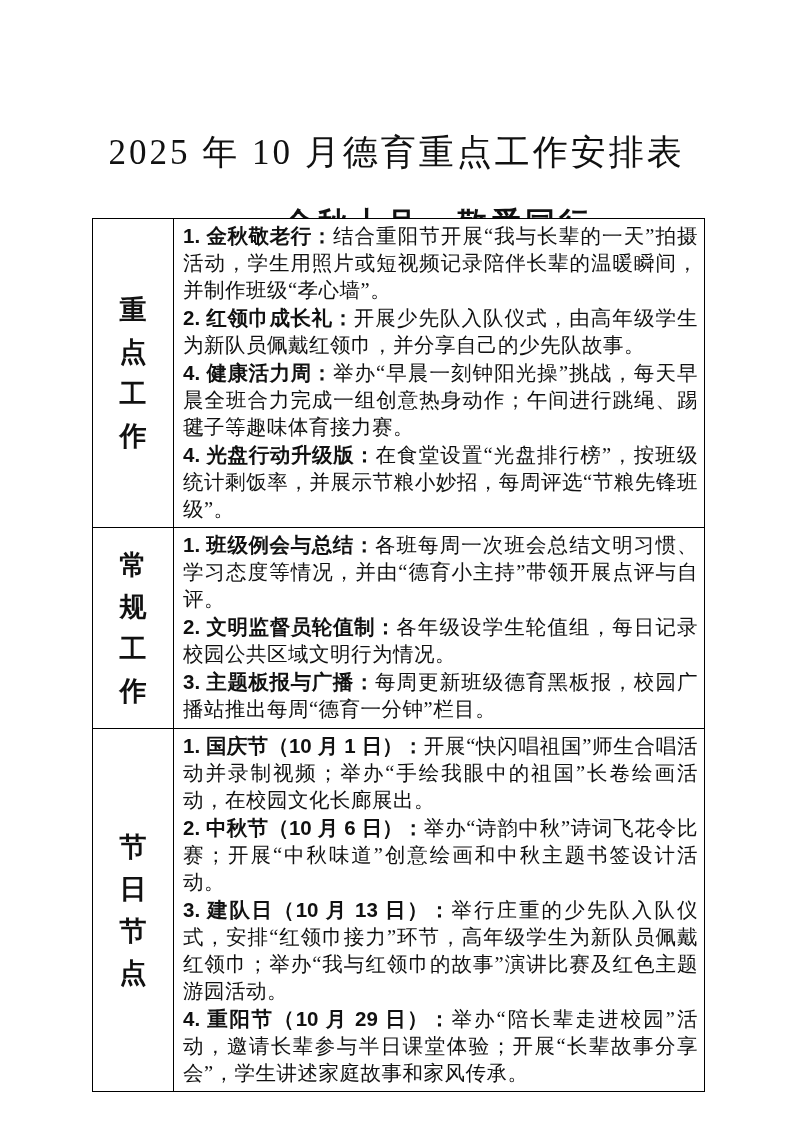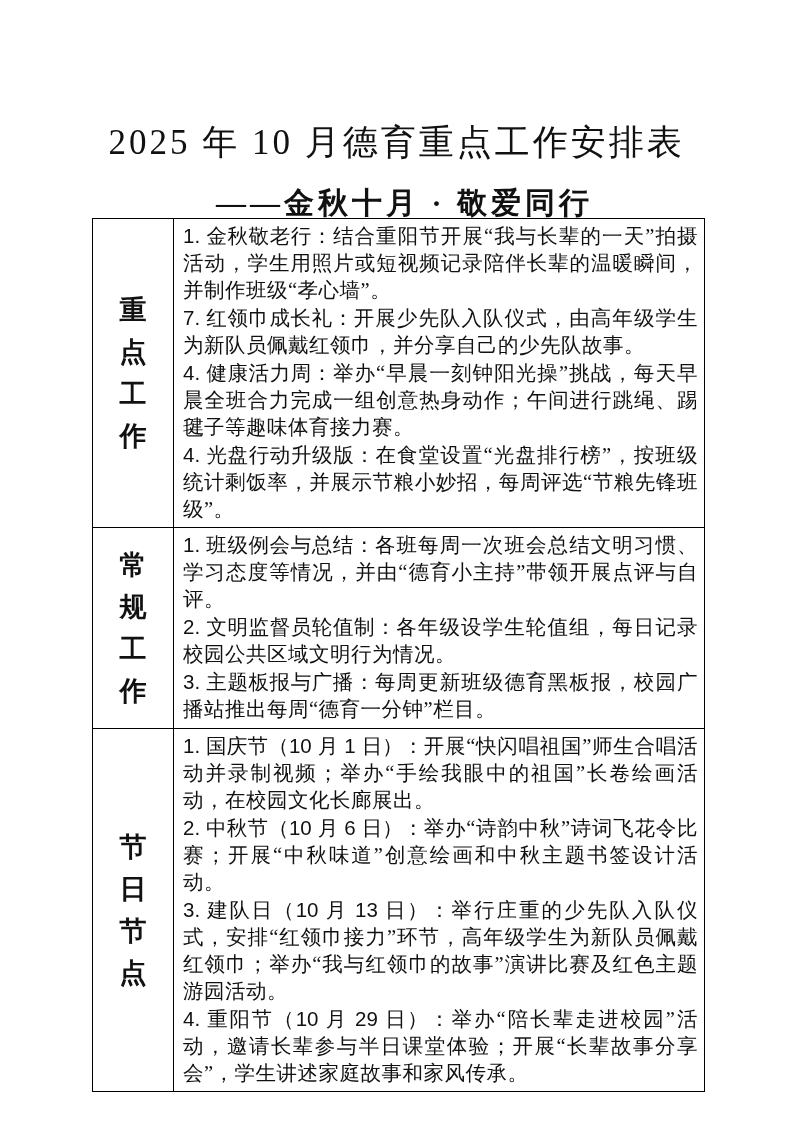--- a/index.html
+++ b/index.html
@@ -15,21 +15,21 @@
     color: #111111;
     overflow: hidden;
   }
   .sheet {
     position: absolute;
     top: 0; left: 0;
     width: 793px;
     height: 1122px;
   }
   .doc-title {
-    margin: 3px;
+    margin: 13px;
     padding-top: 116px;
     text-align: center;
     font-size: 35px;
     font-weight: 500;
     letter-spacing: 3px;
     font-family: "Liberation Serif", "DejaVu Serif", serif;
   }
   .doc-subtitle {
     margin: 0;
     padding-top: 14px;
@@ -78,21 +78,21 @@
   }
   td.content p.item {
     margin: 0;
     font-size: 20.5px;
     line-height: 27px;
     text-align: justify;
     letter-spacing: 0.5px;
     font-family: "Liberation Serif", "DejaVu Serif", serif;
   }
   td.content p.item .lead {
-    font-weight: 400;
+    font-weight: 700;
     letter-spacing: 0;
     font-family: "Liberation Sans", "DejaVu Sans", sans-serif;
   }
 </style>
 </head>
 <body>
 
 <div class="sheet">
 
   <h1 class="doc-title">2025 年 10 月德育重点工作安排表</h1>
@@ -104,21 +104,21 @@
       <col class="c-body">
     </colgroup>
     <tbody>
 
       <tr class="r0">
         <th class="row-header">
           <div class="vtext">重点工作</div>
         </th>
         <td class="content">
           <p class="item"><span class="lead">1. 金秋敬老行：</span><span class="body-text">结合重阳节开展“我与长辈的一天”拍摄活动，学生用照片或短视频记录陪伴长辈的温暖瞬间，并制作班级“孝心墙”。</span></p>
-          <p class="item"><span class="lead">7. 红领巾成长礼：</span><span class="body-text">开展少先队入队仪式，由高年级学生为新队员佩戴红领巾，并分享自己的少先队故事。</span></p>
+          <p class="item"><span class="lead">2. 红领巾成长礼：</span><span class="body-text">开展少先队入队仪式，由高年级学生为新队员佩戴红领巾，并分享自己的少先队故事。</span></p>
           <p class="item"><span class="lead">4. 健康活力周：</span><span class="body-text">举办“早晨一刻钟阳光操”挑战，每天早晨全班合力完成一组创意热身动作；午间进行跳绳、踢毽子等趣味体育接力赛。</span></p>
           <p class="item"><span class="lead">4. 光盘行动升级版：</span><span class="body-text">在食堂设置“光盘排行榜”，按班级统计剩饭率，并展示节粮小妙招，每周评选“节粮先锋班级”。</span></p>
         </td>
       </tr>
 
       <tr class="r1">
         <th class="row-header">
           <div class="vtext">常规工作</div>
         </th>
         <td class="content">

